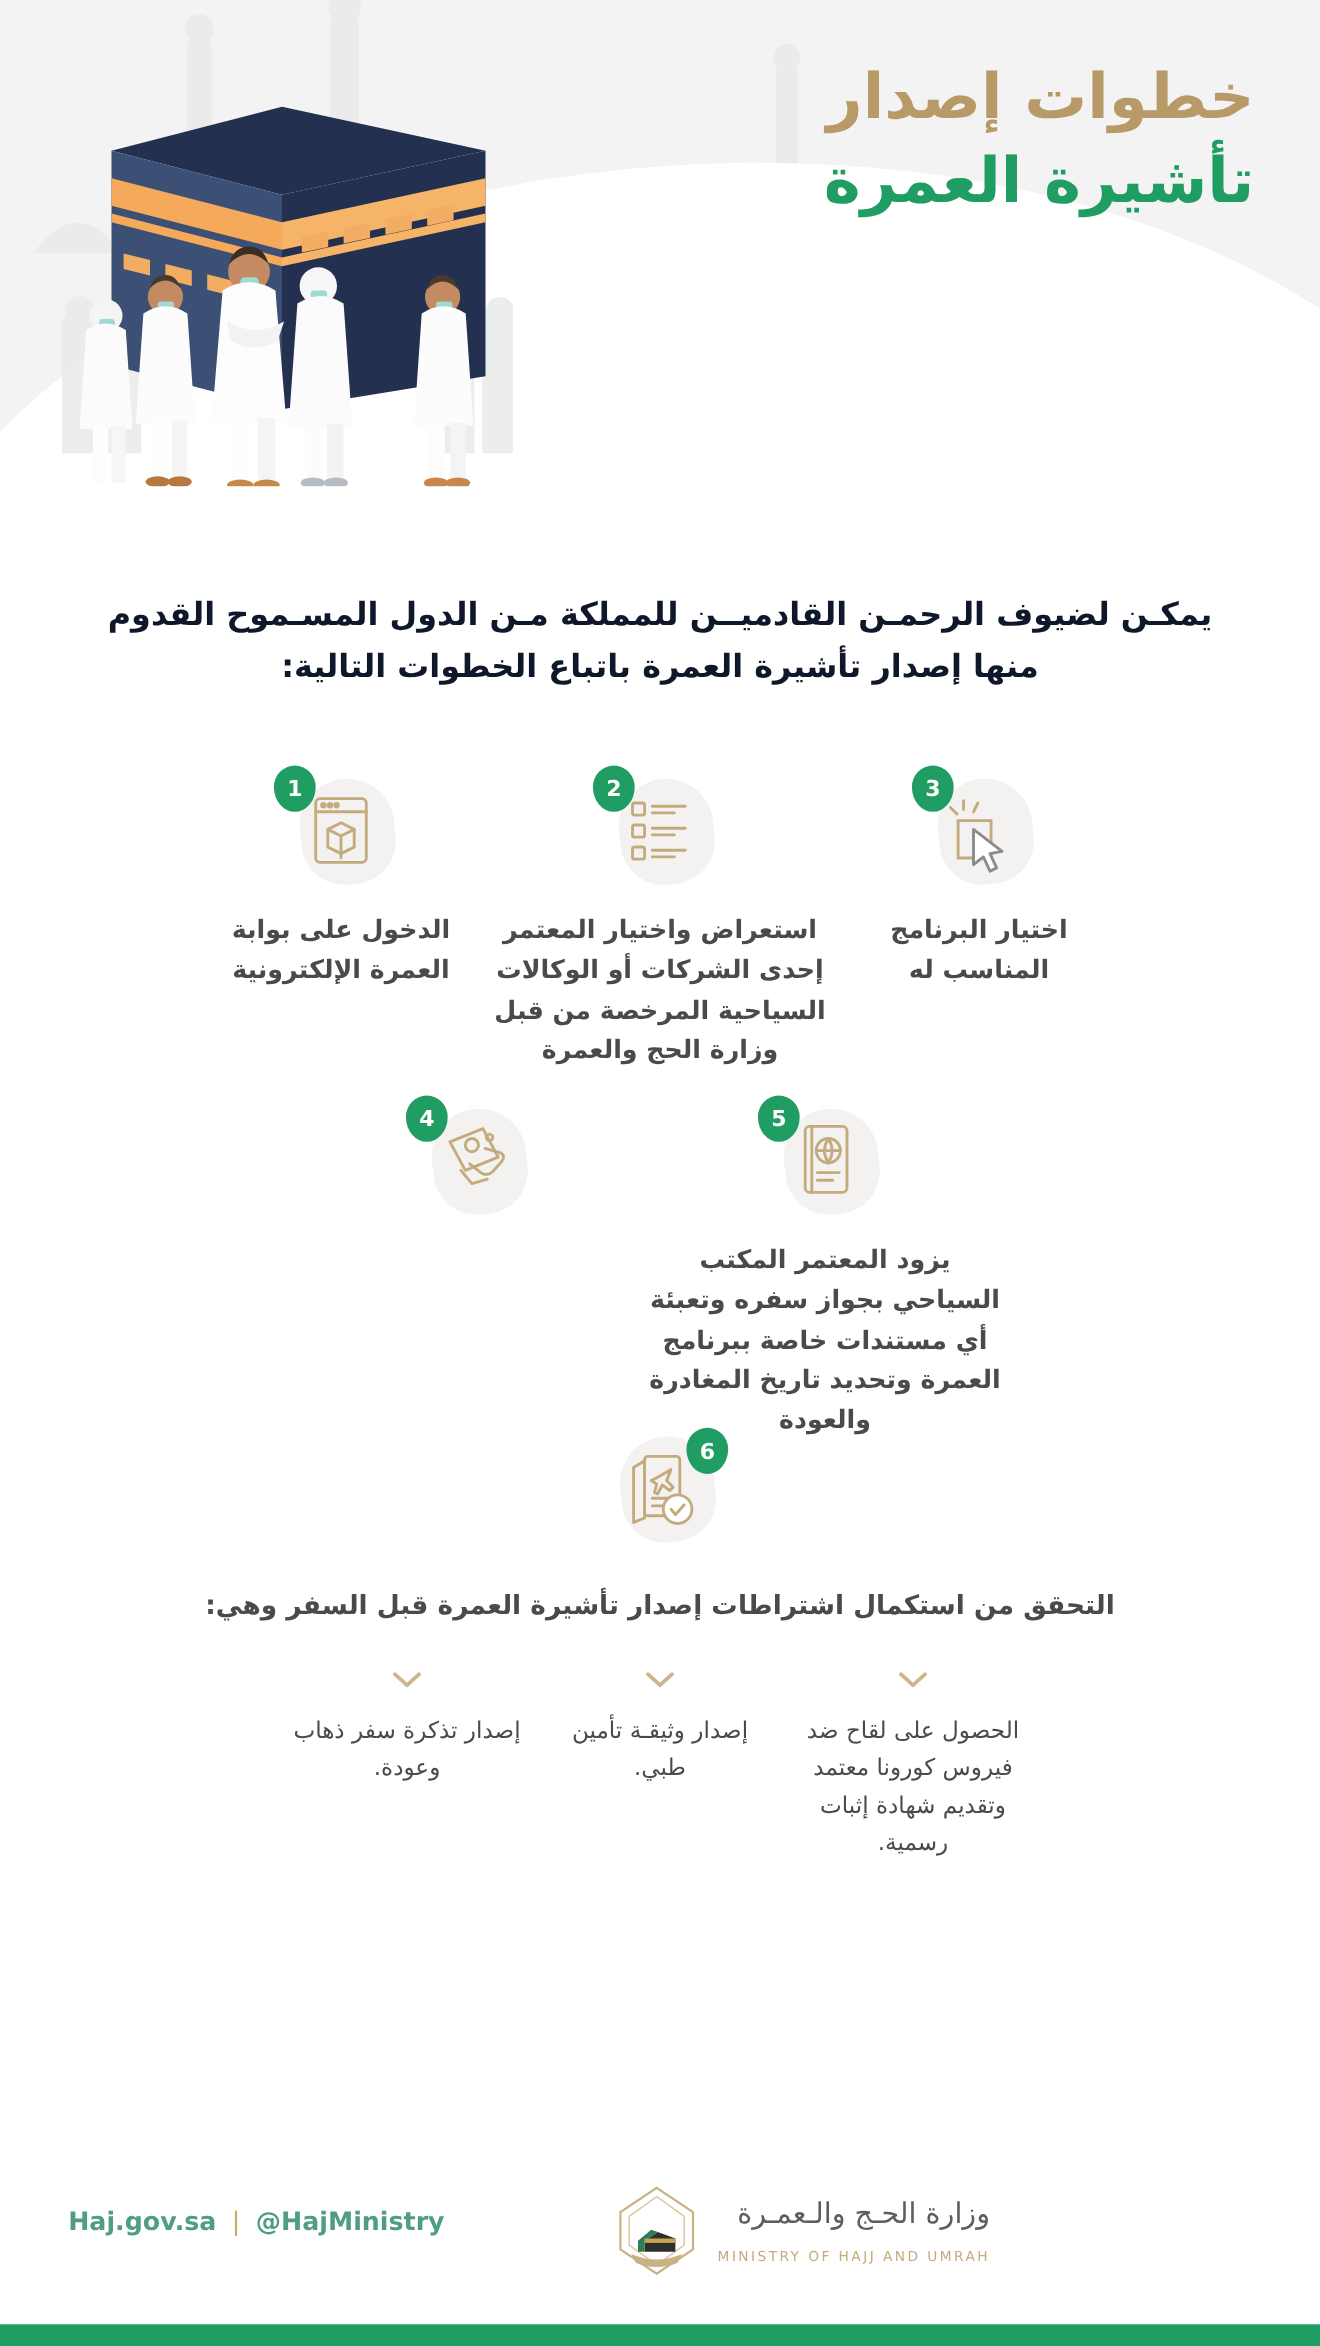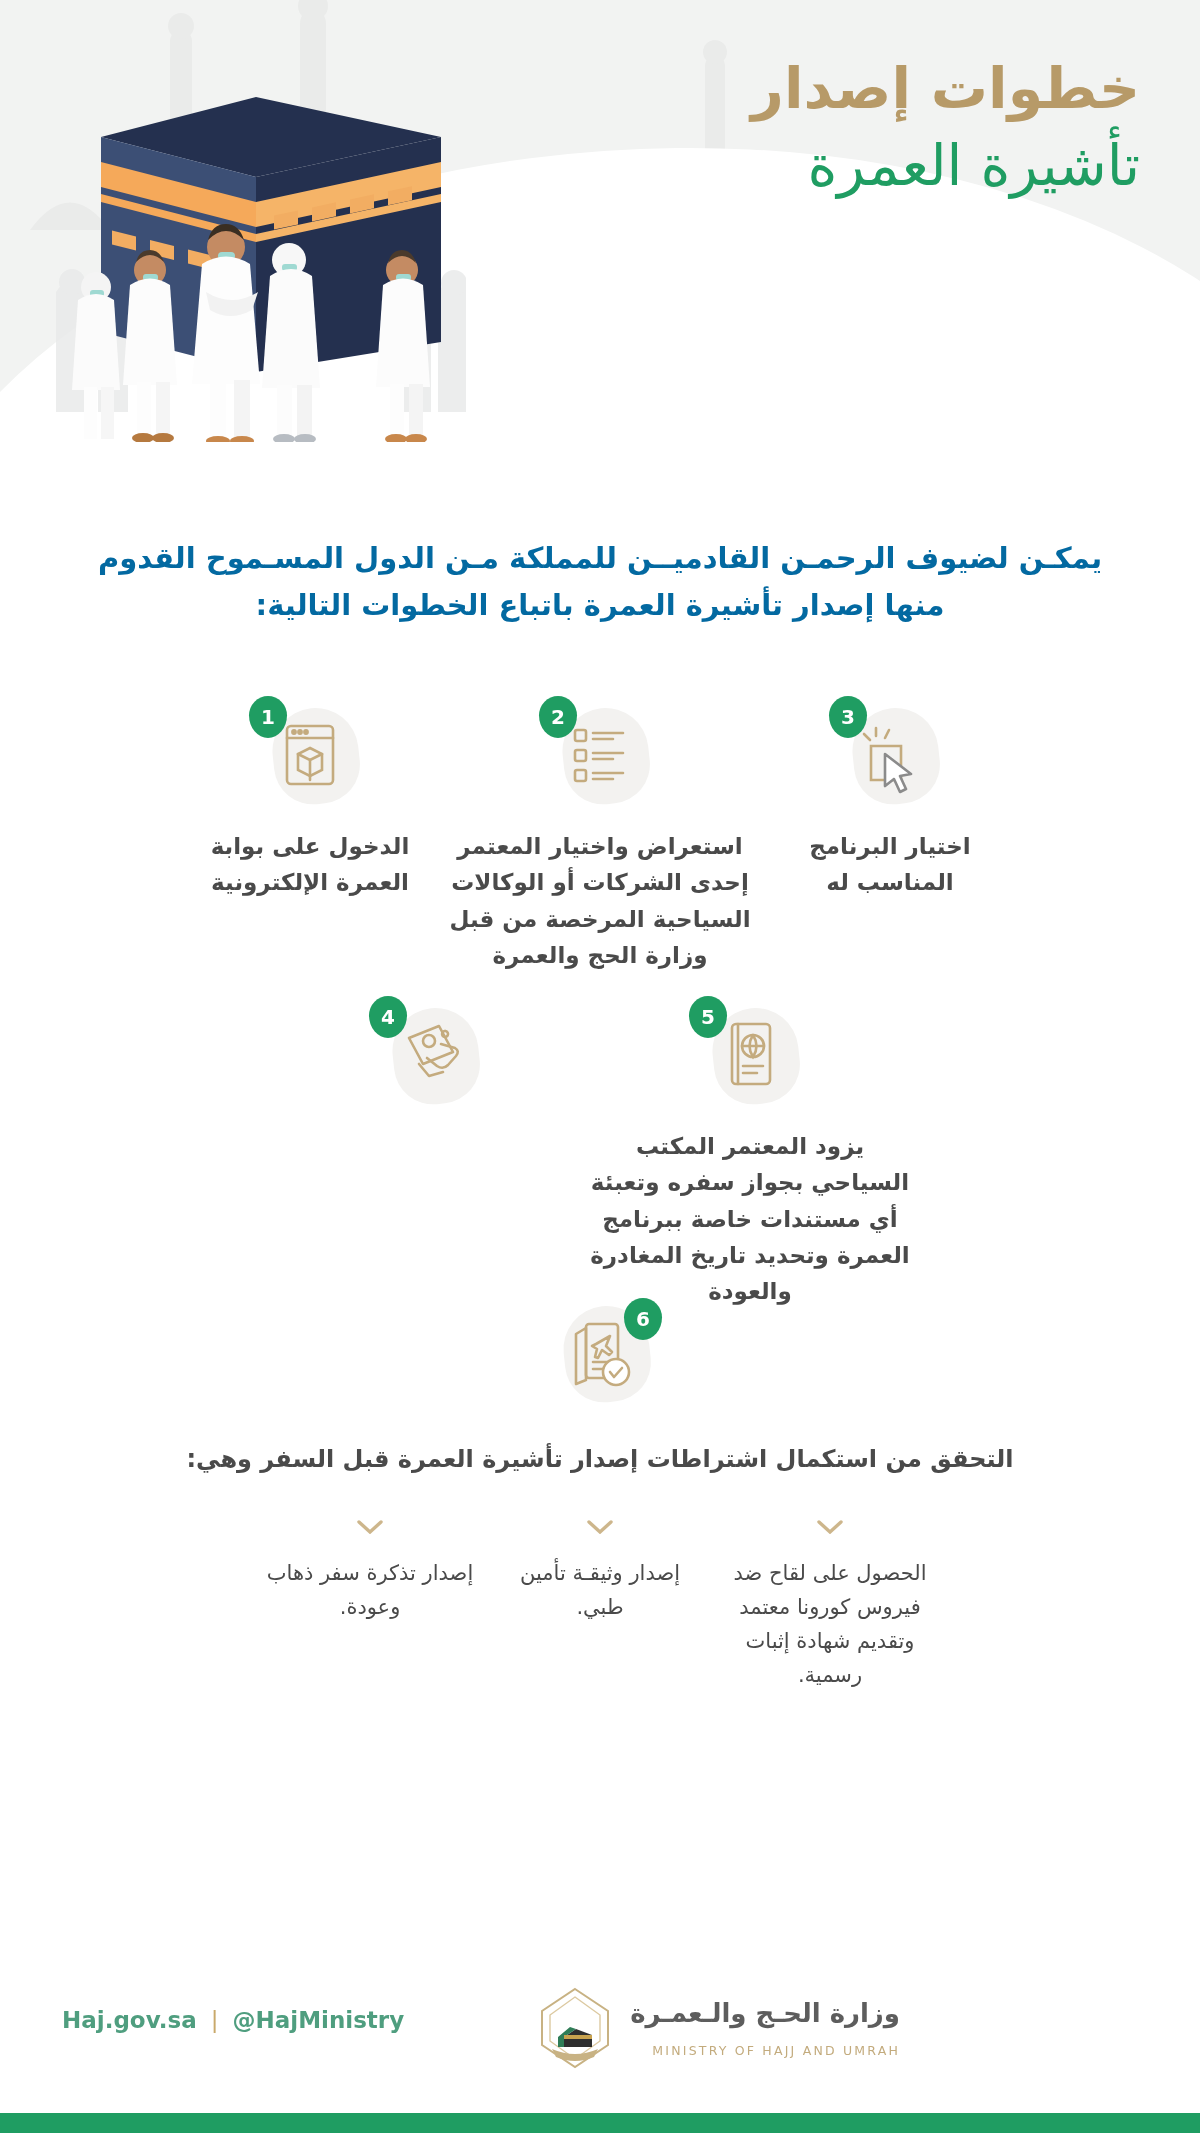--- a/index.html
+++ b/index.html
@@ -25,29 +25,29 @@
   .skyline{position:absolute;inset:0;opacity:.55;}
   .header-titles{
     position:absolute;right:60px;top:52px;width:620px;
     text-align:right;z-index:6;
   }
   .title-gold{
     color:#b79a68;font-size:57px;font-weight:bold;line-height:1.28;
     letter-spacing:-1px;
   }
   .title-green{
-    color:#1f9d62;font-size:57px;font-weight:normal;line-height:1.28;
+    color:#1f9d62;font-size:57px;font-weight:bold;line-height:1.28;
     letter-spacing:-1px;margin-top:4px;
   }
   .kaaba-wrap{position:absolute;left:46px;top:42px;width:420px;height:400px;z-index:5;}
 
   
   .intro{
     position:absolute;right:88px;top:535px;width:1024px;
-    text-align:center;color:#0369a1;font-size:29px;line-height:1.62;
+    text-align:center;color:#0f172a;font-size:29px;line-height:1.62;
     font-weight:600;
   }
 
   
   .steps-row{position:absolute;display:flex;justify-content:center;gap:0;}
   .step{
     width:250px;text-align:center;position:relative;
   }
   .step-iconbox{
     position:relative;width:118px;height:112px;margin:0 auto 16px auto;
@@ -114,21 +114,21 @@
     position:absolute;left:62px;top:32px;
     color:#4f9e7f;font-size:23px;font-weight:bold;
     display:flex;align-items:center;gap:14px;direction:ltr;
   }
   .footer-sep{color:#c9a96a;font-weight:normal;}
   .logo-wrap{
     position:absolute;right:56px;top:10px;
     display:flex;flex-direction:row-reverse;align-items:center;gap:16px;
   }
   .logo-txt{text-align:right;}
-  .logo-ar{color:#5d5d5d;font-size:26px;font-weight:bold;letter-spacing:1px;}
+  .logo-ar{color:#5d5d5d;font-size:26px;font-weight:normal;letter-spacing:1px;}
   .logo-en{color:#c3ab7d;font-size:12.5px;letter-spacing:2.2px;margin-top:15px;direction:ltr;text-align:right;}
   .bottombar{
     position:absolute;left:0;top:2113px;width:1200px;height:20px;
     background:#1f9d62;
   }
 </style>
 </head>
 <body>
 
 <div class="page">

